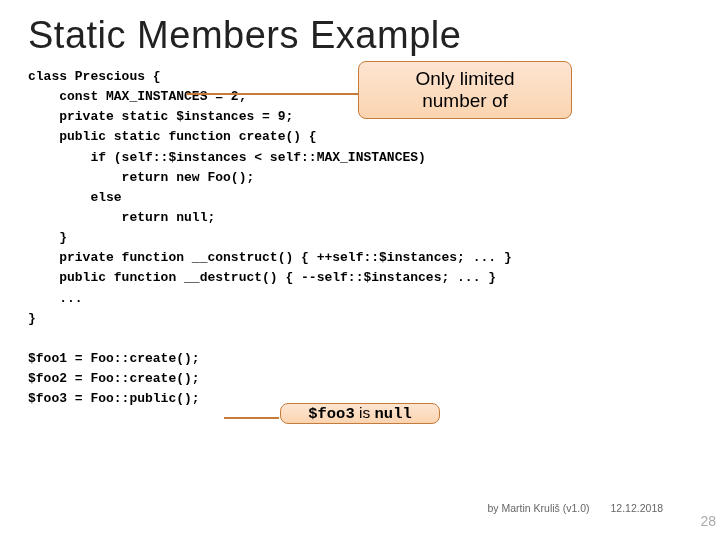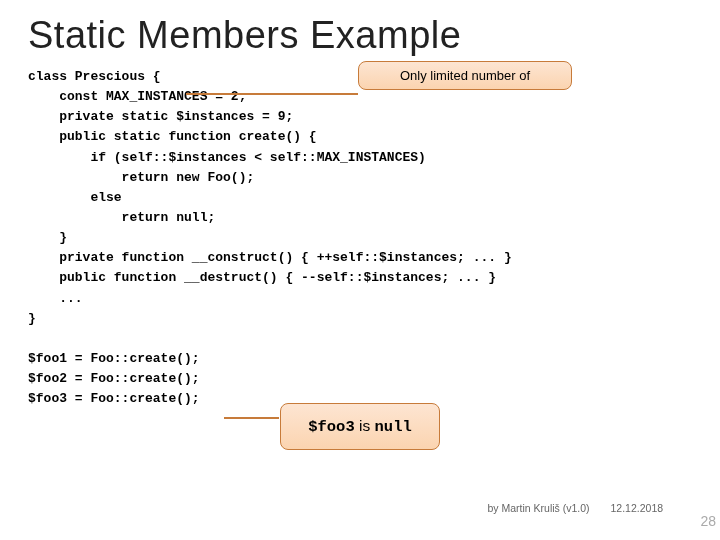--- a/index.html
+++ b/index.html
@@ -31,39 +31,39 @@
     font-weight: bold;
     white-space: pre;
     color: #000;
   }
   .callout {
     position: absolute;
     background: linear-gradient(#fde5d2, #fbd4b0);
     border: 1.5px solid #c77b3a;
     border-radius: 8px;
     padding: 6px 28px;
-    font-size: 13px;
+    font-size: 19px;
     text-align: center;
     color: #000;
     font-family: "Segoe UI", Arial, sans-serif;
     font-weight: 400;
   }
   .callout-1 {
     top: -6px;
     left: 330px;
     width: 214px;
   }
   .callout-2 {
     top: 336px;
     left: 252px;
     width: 160px;
     font-family: "Courier New", monospace;
     font-weight: bold;
     font-size: 15.5px;
-    padding: 13px 8px;
+    padding: 0 8px;
   }
   .callout-2 .is-word {
     font-family: "Segoe UI", Arial, sans-serif;
     font-weight: 400;
   }
   
   .line {
     position: absolute;
     background: #c77b3a;
   }
@@ -114,21 +114,21 @@
 <span>        else</span>
 <span>            return null;</span>
 <span>    }</span>
 <span>    private function __construct() { ++self::$instances; ... }</span>
 <span>    public function __destruct() { --self::$instances; ... }</span>
 <span>    ...</span>
 <span>}</span>
 <span></span>
 <span>$foo1 = Foo::create();</span>
 <span>$foo2 = Foo::create();</span>
-<span>$foo3 = Foo::create();</span></div>
+<span>$foo3 = Foo::public();</span></div>
 
   <div class="line line2"></div>
   <div class="callout callout-2">
     <span>$foo3</span><span class="is-word"> is </span><span>null</span>
   </div>
 
 </div>
 
 <div class="footer-wrap">
   <div class="footer">

